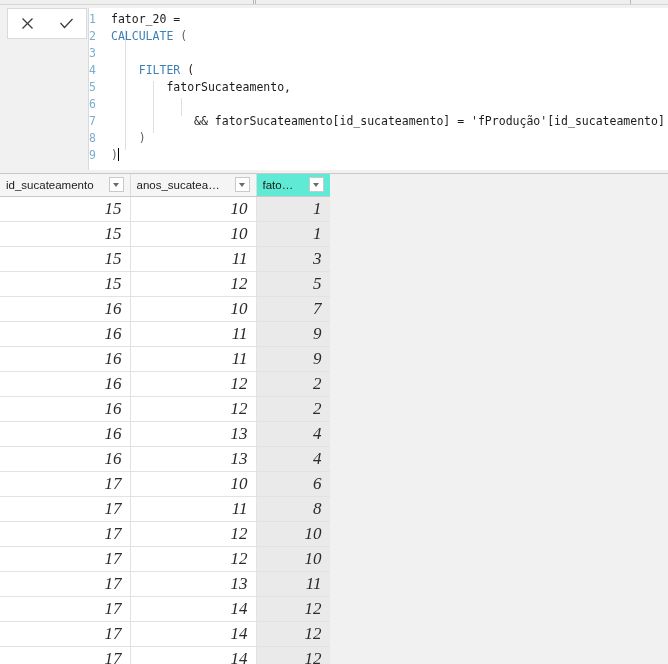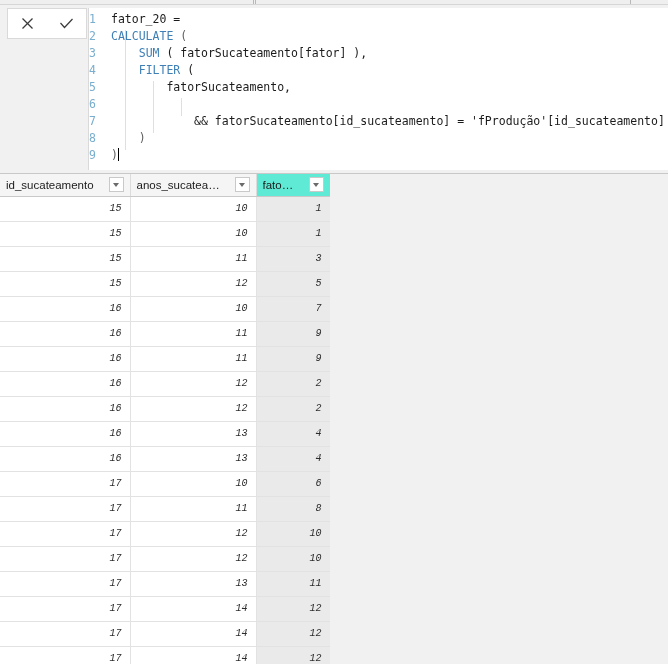--- a/index.html
+++ b/index.html
@@ -193,23 +193,23 @@
   }
   .filter-btn .arrow {
     width: 0; height: 0;
     border-left: 3.5px solid transparent;
     border-right: 3.5px solid transparent;
     border-top: 4px solid #6b6b6b;
   }
   table.grid td {
     height: 25px;
     padding: 0 8px 0 6px;
-    font-family: Liberation Mono, monospace;
+    font-family: Liberation Serif, serif;
     font-style: italic;
-    font-size: 10px;
+    font-size: 17px;
     color: #2b2b2b;
     text-align: right;
     border-bottom: 1px solid #e2e2e2;
     border-right: 1px solid #e2e2e2;
     background: #ffffff;
     box-sizing: border-box;
     white-space: nowrap;
   }
   table.grid td.val-col {
     background: #eaeaea;
@@ -256,21 +256,21 @@
       </div>
     </div>
 
     <div class="editor">
       <div class="guide" style="left:36px; top:22px; height:120px;"></div>
       <div class="guide" style="left:64px; top:73px; height:52px;"></div>
       <div class="guide" style="left:92px; top:90px; height:18px;"></div>
       <div id="code-lines" style="position:absolute; left:0; top:3px; width:100%;">
           <div class="code-line"><span class="ln">1</span><span class="code-text"><span class="ident">fator_20 =</span></span></div>
           <div class="code-line"><span class="ln">2</span><span class="code-text"><span class="kw">CALCULATE </span><span class="pnc">(</span></span></div>
-          <div class="code-line"><span class="ln">3</span><span class="code-text"><span class="ident">    </span><span class="kw">SUM</span><span class="ident"> ( fatorSucateamento[fator] ),</span></span></div>
+          <div class="code-line"><span class="ln">3</span></div>
           <div class="code-line"><span class="ln">4</span><span class="code-text"><span class="ident">    </span><span class="kw">FILTER</span><span class="ident"> (</span></span></div>
           <div class="code-line"><span class="ln">5</span><span class="code-text"><span class="ident">        fatorSucateamento,</span></span></div>
           <div class="code-line"><span class="ln">6</span></div>
           <div class="code-line"><span class="ln">7</span><span class="code-text"><span class="ident">            &amp;&amp; fatorSucateamento[id_sucateamento] = 'fProdução'[id_sucateamento]</span></span></div>
           <div class="code-line"><span class="ln">8</span><span class="code-text"><span class="pnc">    )</span></span></div>
           <div class="code-line"><span class="ln">9</span><span class="code-text"><span class="pnc">)</span><span class="caret"></span></span></div>
         </div>
     </div>
   </div>
 

